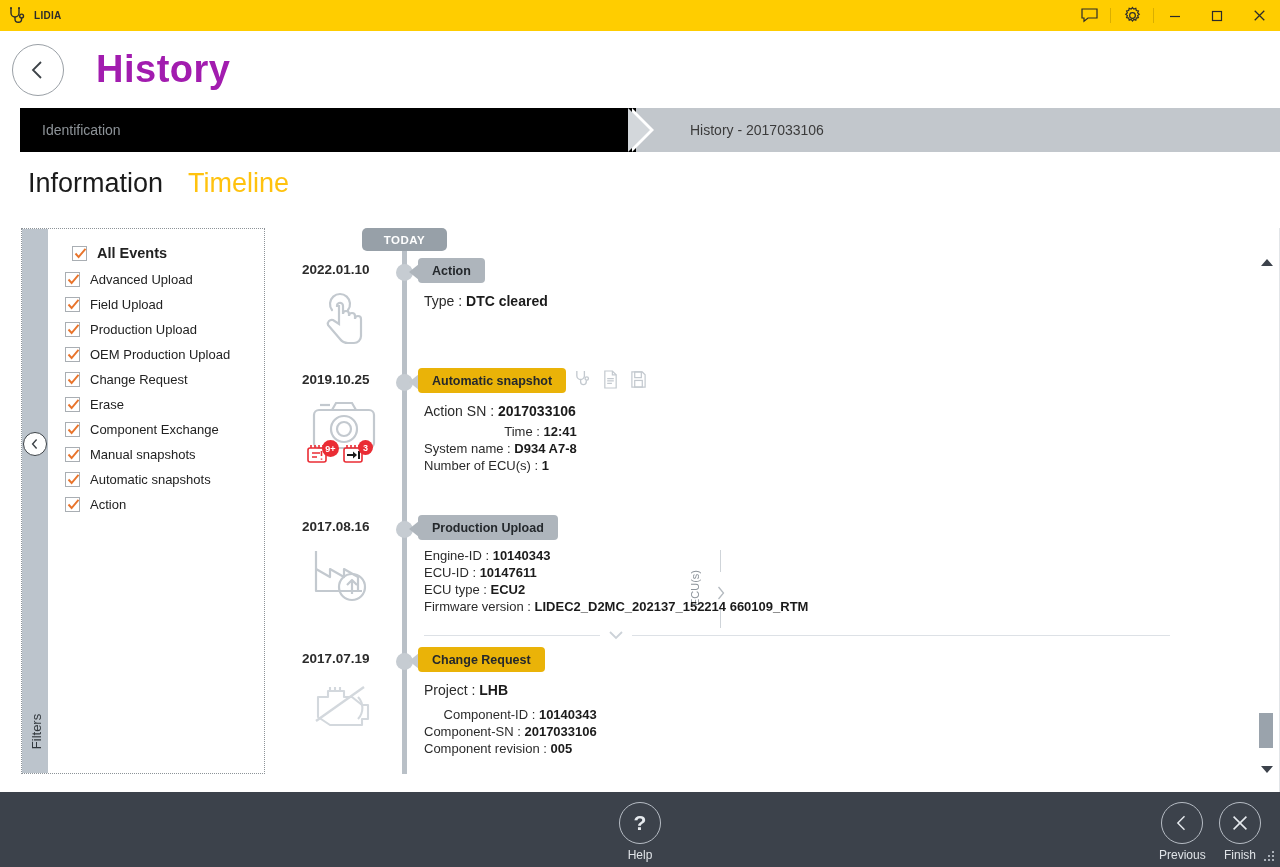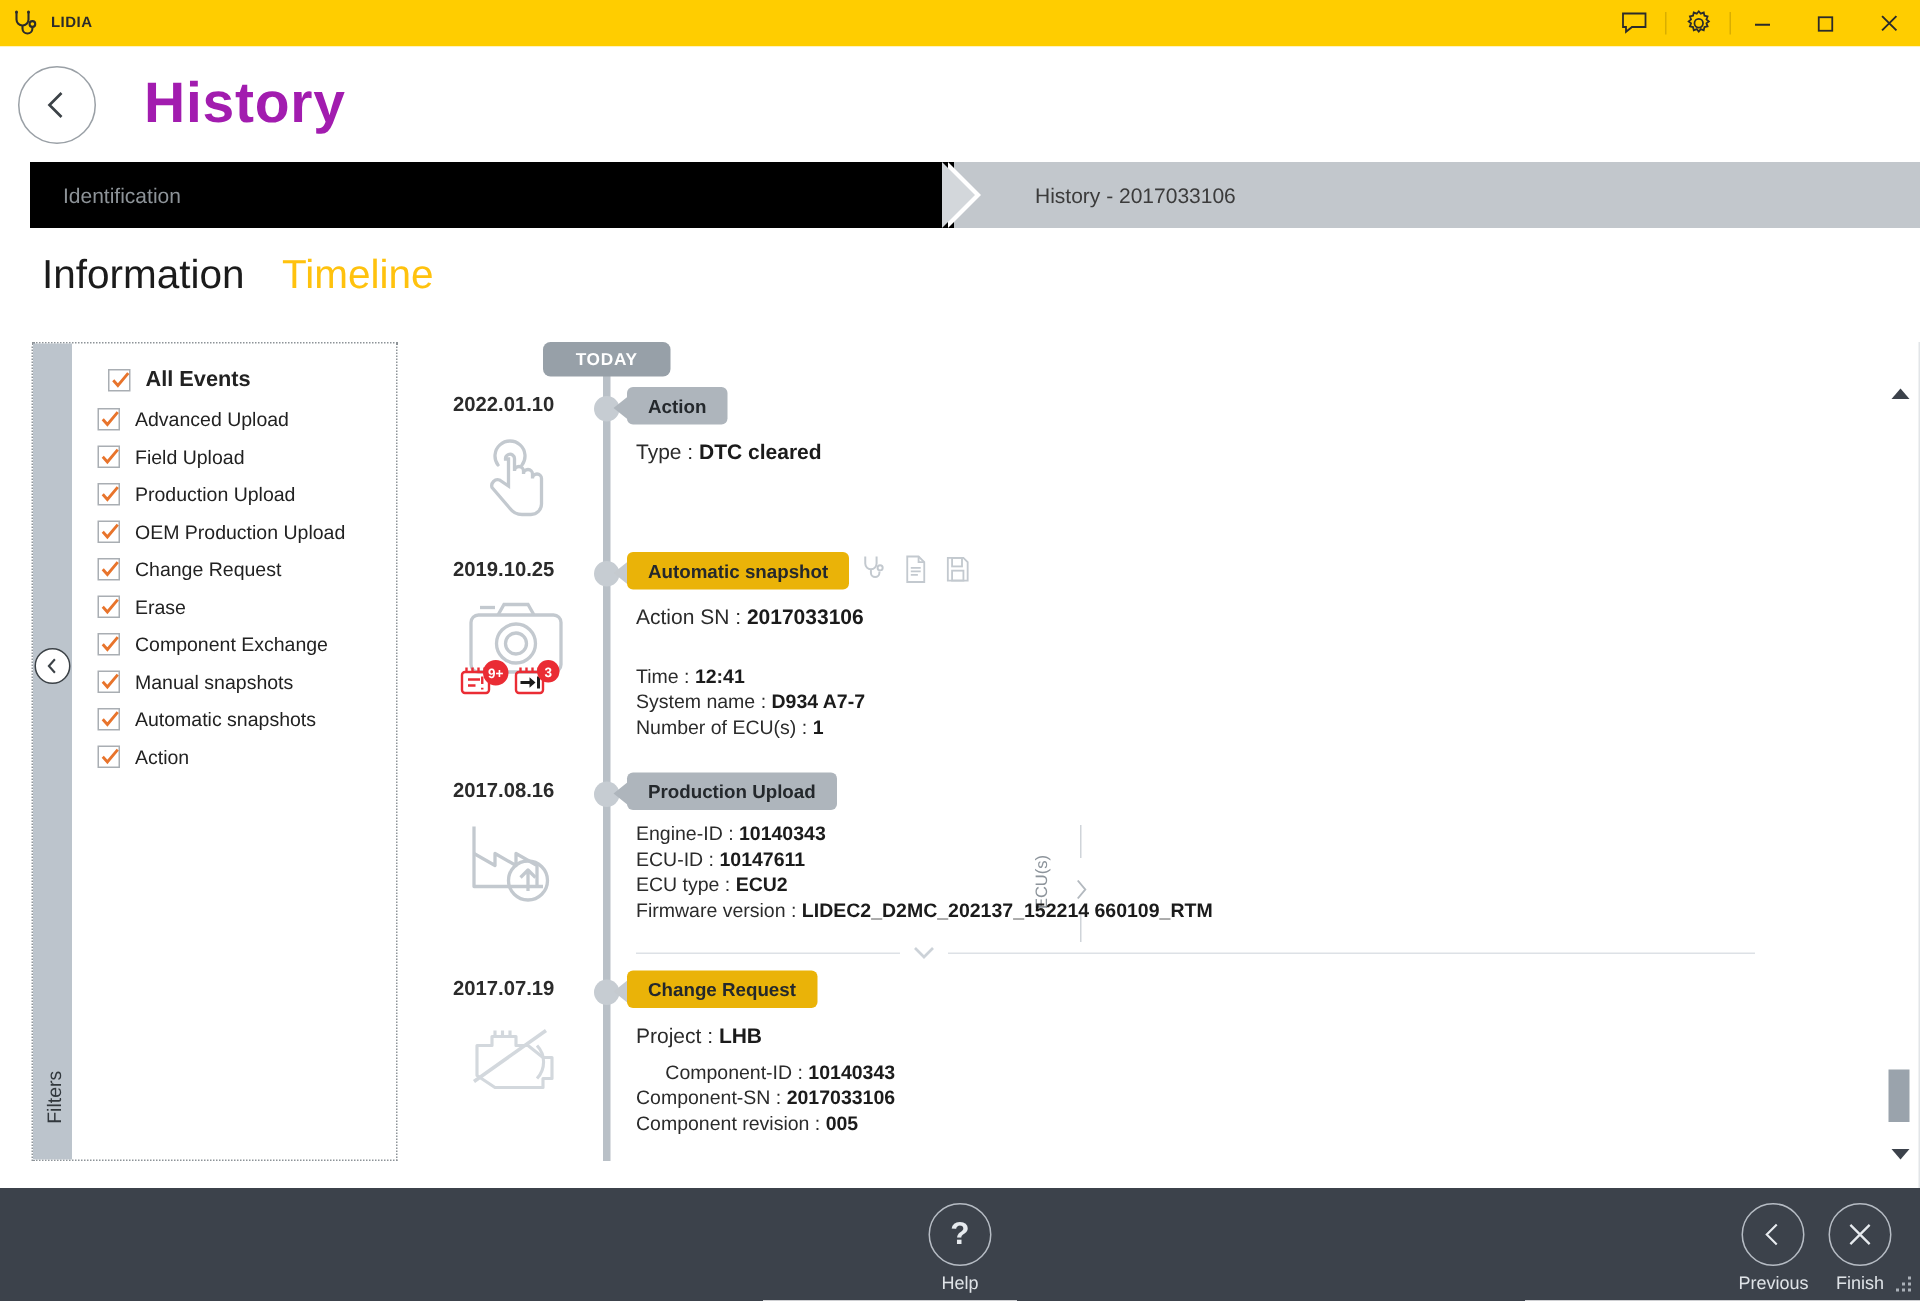--- a/index.html
+++ b/index.html
@@ -438,25 +438,25 @@
                 <rect x="5" y="2" width="7" height="6"></rect>
                 <rect x="5" y="11" width="8" height="7"></rect>
               </g>
             </svg>
           </span>
         </div>
         <div class="ev-fields">
           <div class="ev-field big">
             <span class="k">Action SN : </span><span class="v">2017033106</span>
           </div>
-          <div class="ev-field" style="margin-top:20px;">
+          <div class="ev-field" style="margin-top:1px;text-align:right;">
             <span class="k">Time : </span><span class="v">12:41</span>
           </div>
           <div class="ev-field">
-            <span class="k">System name : </span><span class="v">D934 A7-7</span>
+            <span class="k">System name : </span><span class="v">D934 A7-8</span>
           </div>
           <div class="ev-field">
             <span class="k">Number of ECU(s) : </span><span class="v">1</span>
           </div>
         </div>
         <div class="ecu-side">
           <div class="ecu-line" style="top:-8px;"></div>
           <div class="ecu-label">ECU(s)</div>
           <svg width="10" height="14" viewBox="0 0 10 14" style="position:absolute;left:36px;top:28px;">
             <path d="M2.5 1 L7.5 7 L2.5 13" fill="none" stroke="#b3b9bf" stroke-width="1.3"></path>

